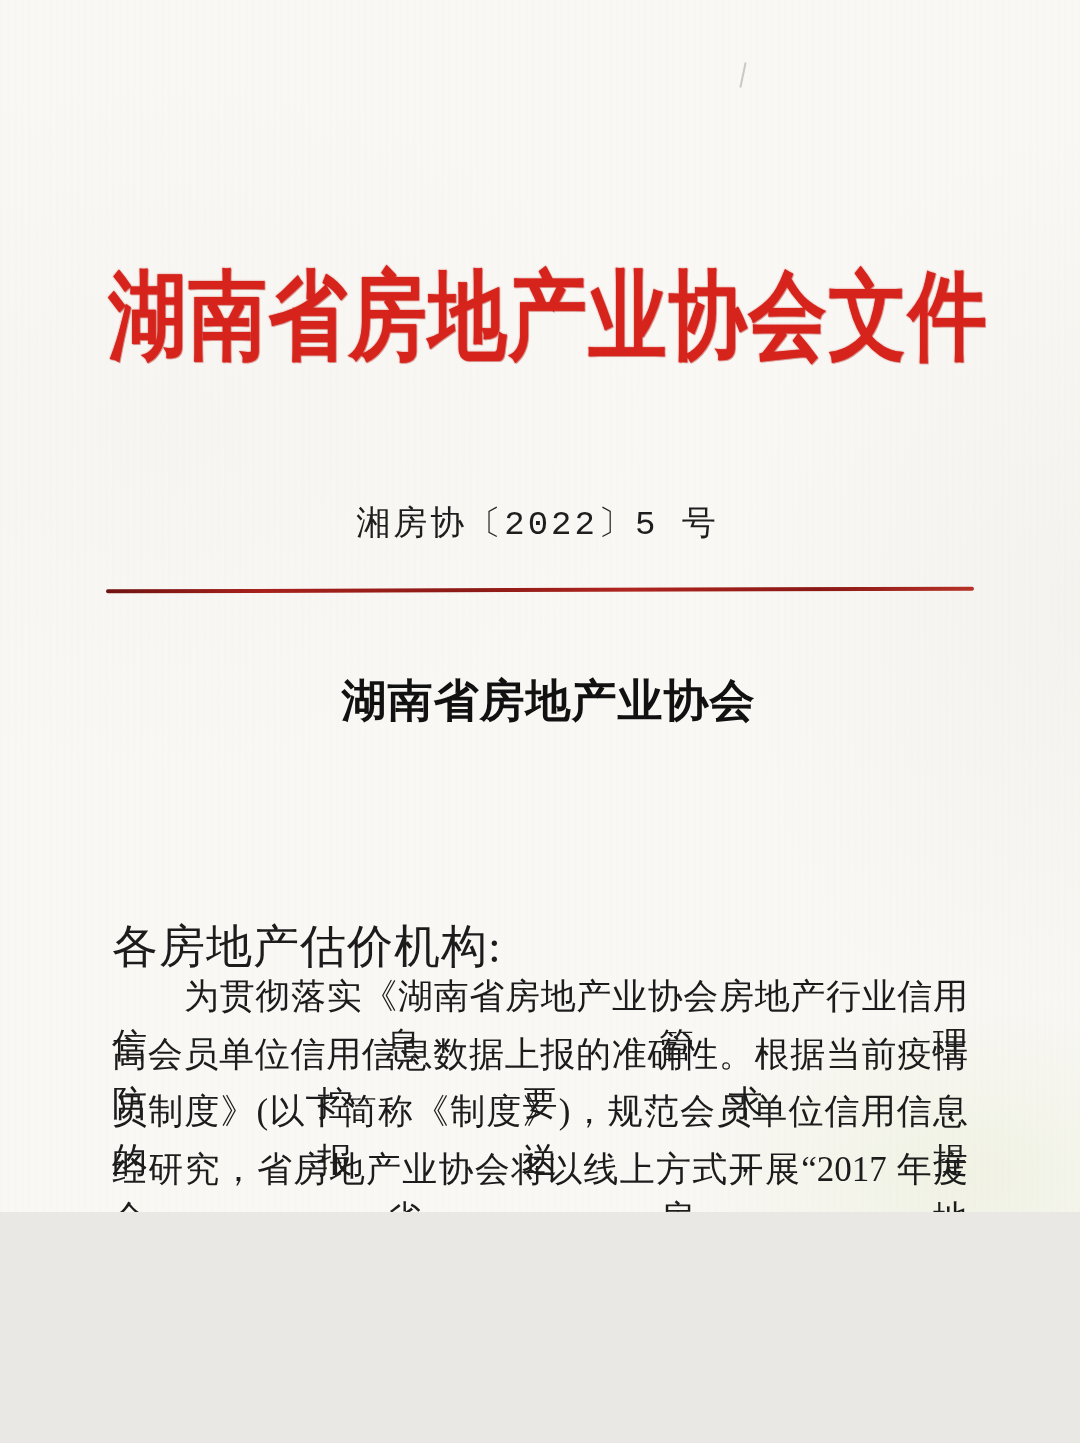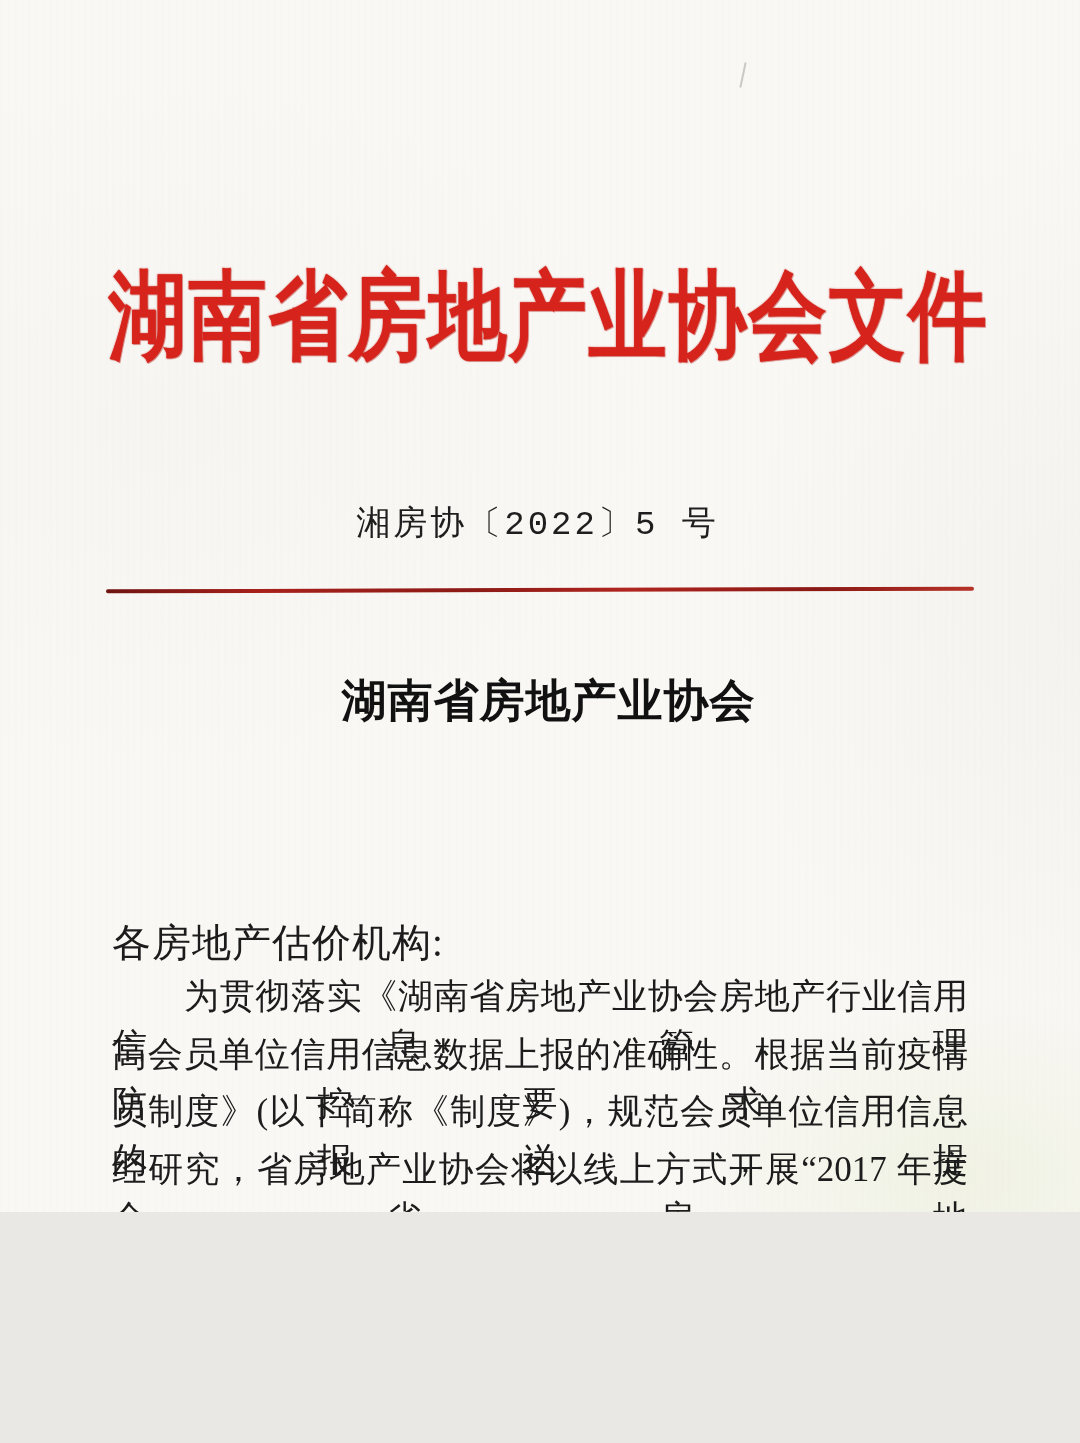--- a/index.html
+++ b/index.html
@@ -84,21 +84,21 @@
     letter-spacing: 1px;
     color: #111;
     white-space: nowrap;
   }
 
   
   .salutation {
     position: absolute;
     top: 916px;
     left: 112px;
-    font-size: 39px;
+    font-size: 46px;
     color: #1c1c1c;
     letter-spacing: 1px;
   }
   .body-block {
     position: absolute;
     top: 972px;
     left: 112px;
     width: 856px;
   }
   .body-line {

